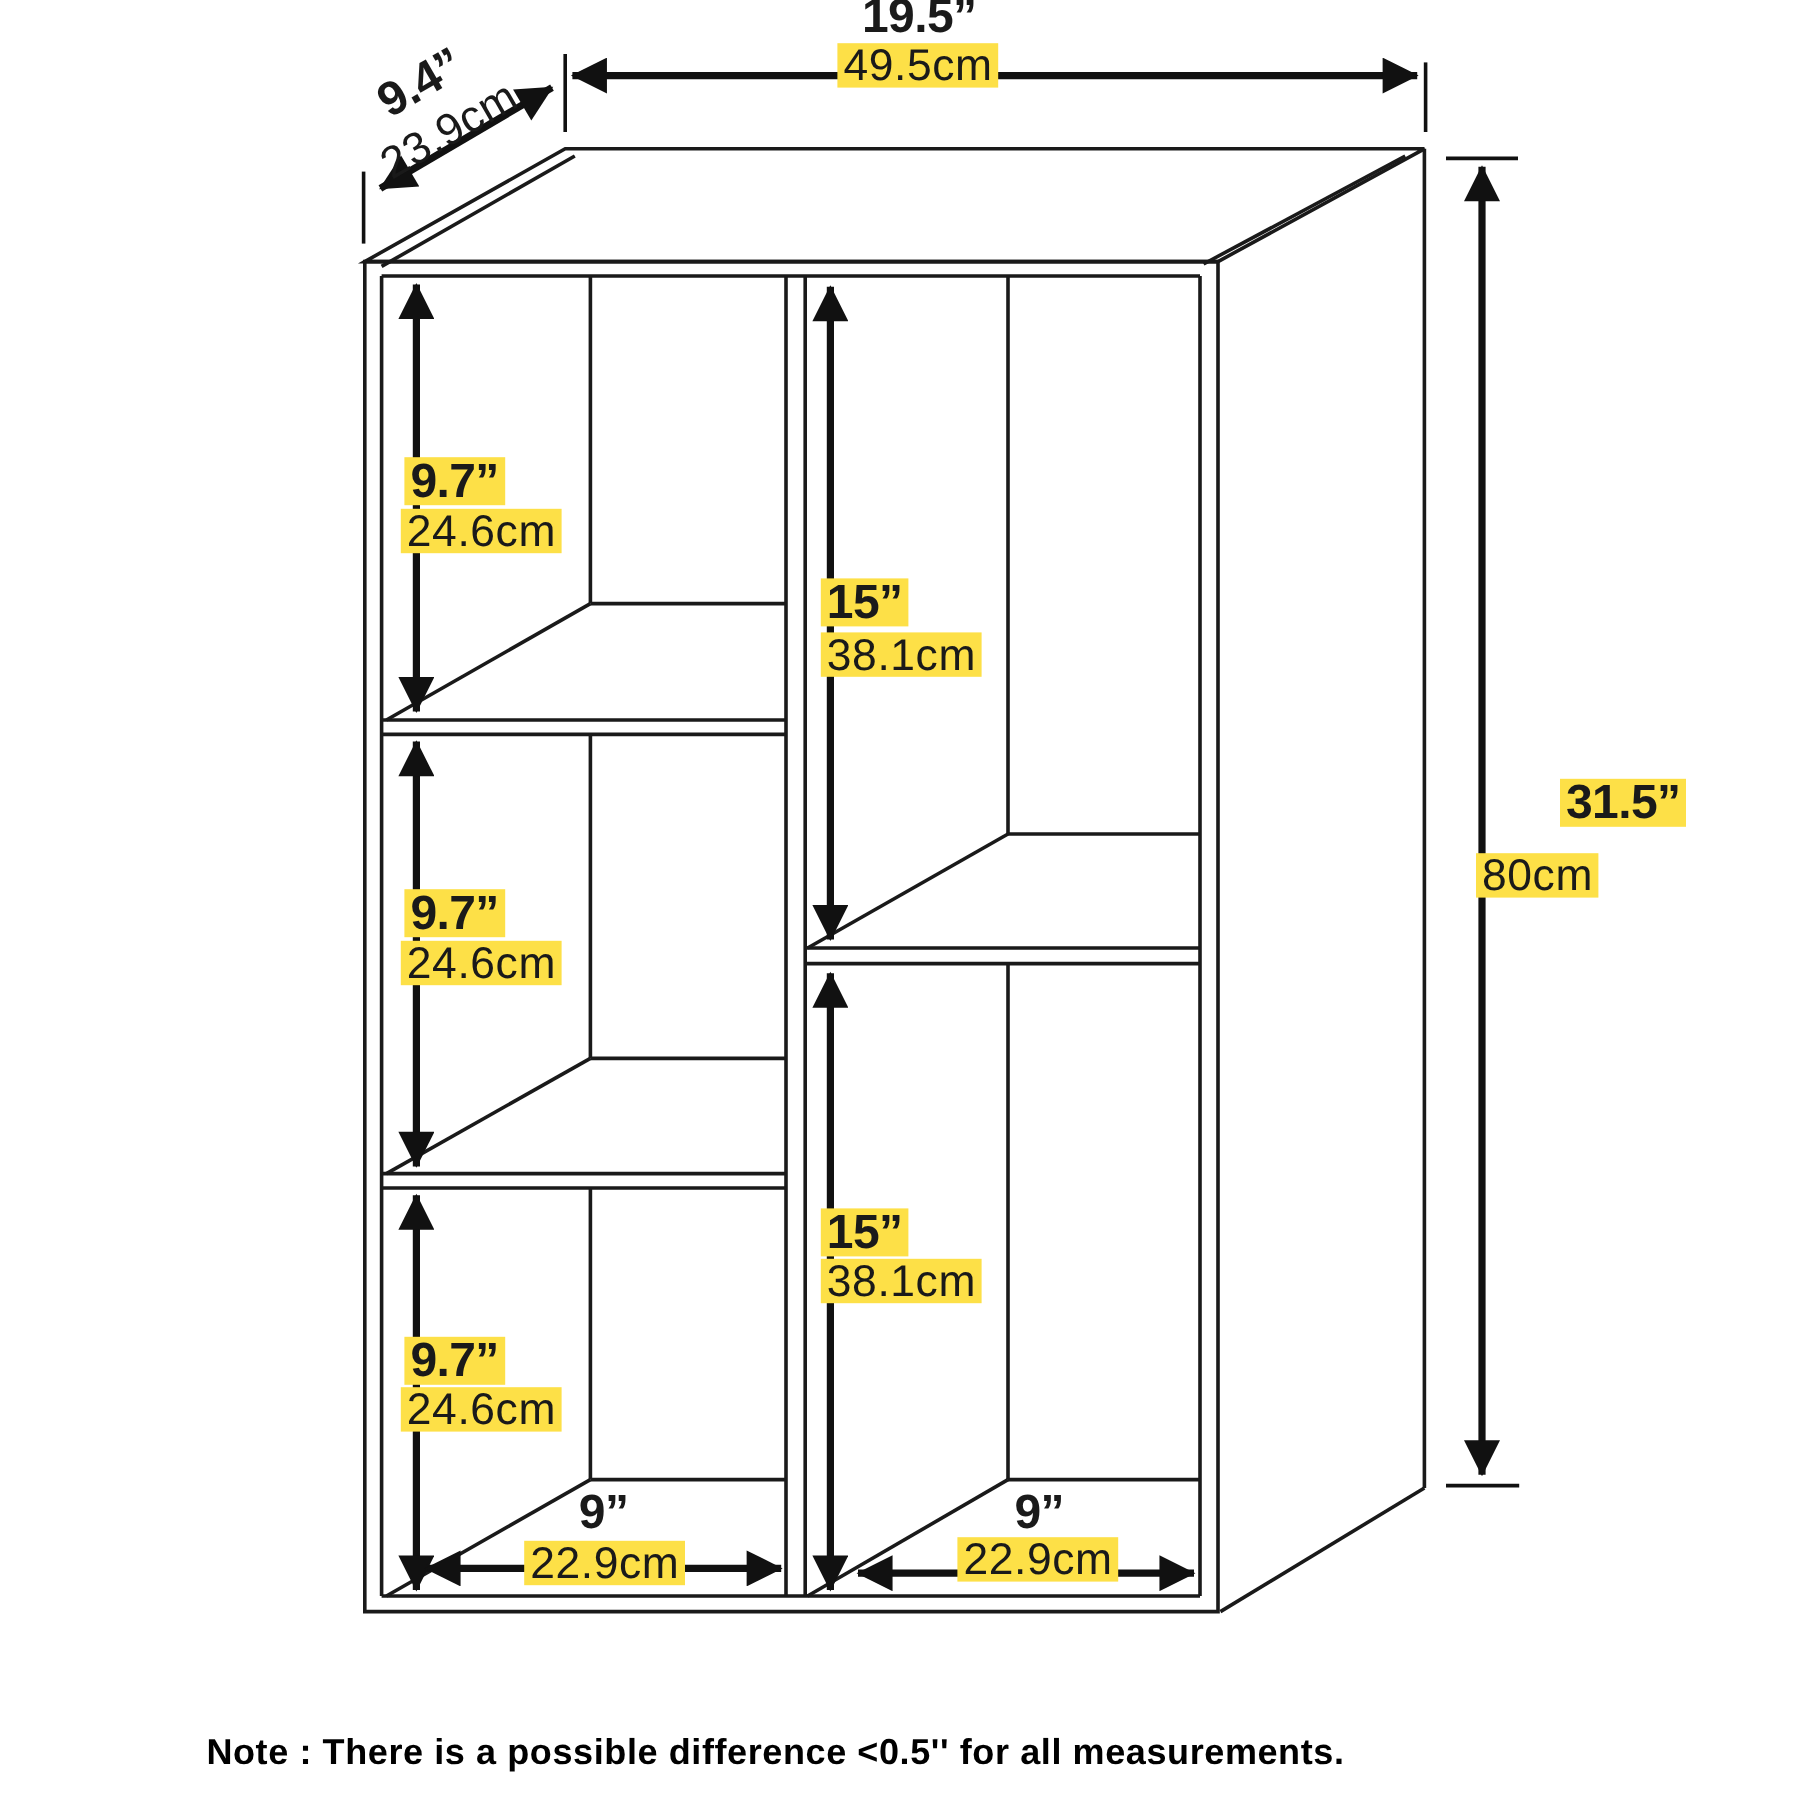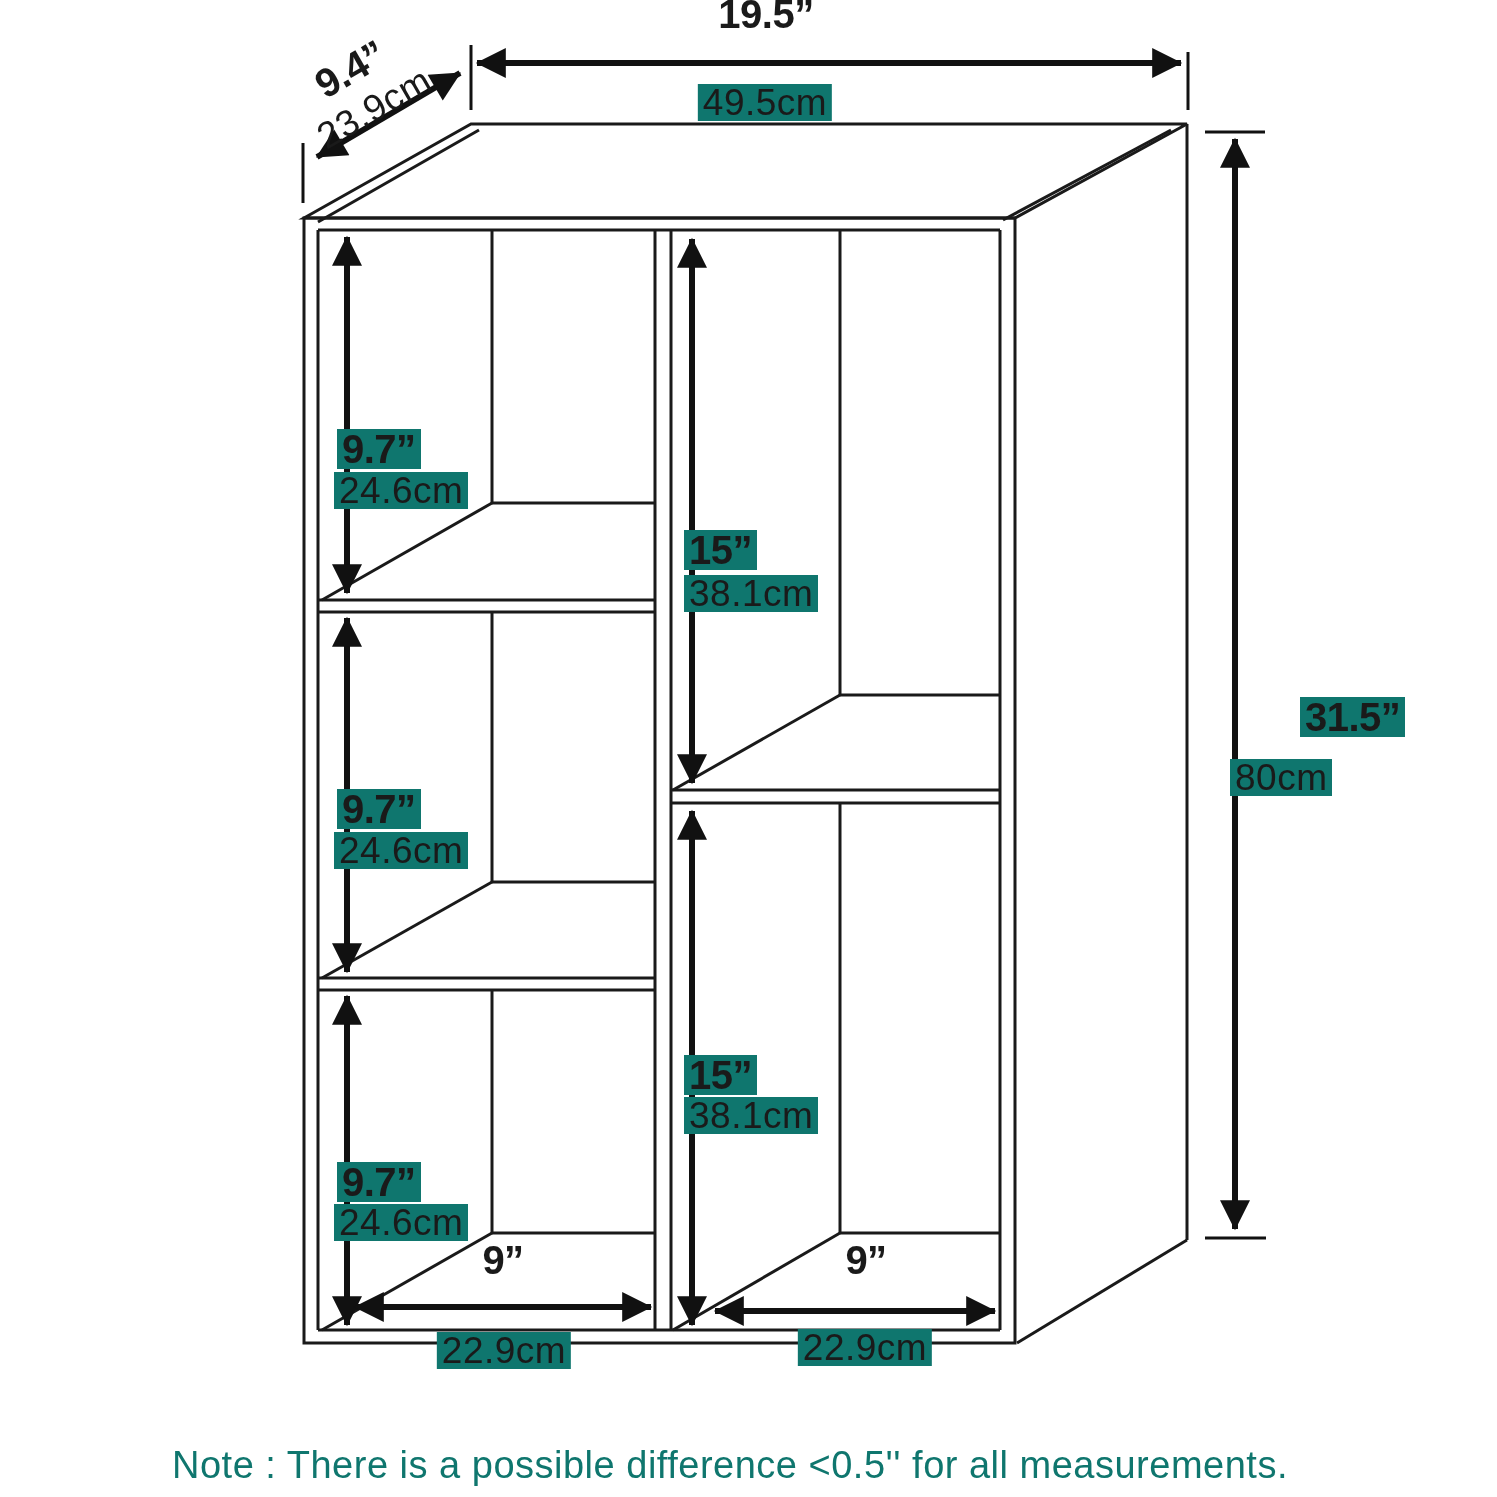--- a/index.html
+++ b/index.html
@@ -15,23 +15,23 @@
   .lbl{
     position:absolute;
     color:#1a1a1a;
     line-height:1;
     white-space:nowrap;
     font-family:"Liberation Sans", sans-serif;
   }
   .in{font-weight:700;font-size:40px;letter-spacing:-0.5px;}
   .cm{font-weight:400;font-size:37px;letter-spacing:0.5px;}
   .cx{transform:translateX(-50%);}
-  .bgw{background:#0f766e;padding:0 5px;margin-top:48px;}
+  .bgw{background:#fde047;padding:0 5px;}
   .rot{transform:translate(-50%,-50%) rotate(-30deg);}
-  .note{font-weight:400;font-size:38px;letter-spacing:0.5px;color:#0f766e;}
+  .note{font-weight:700;font-size:30px;letter-spacing:0.5px;color:#000000;}
 </style>
 </head>
 <body>
 
 <div id="stage">
 
   <svg id="lineart" width="1497" height="1497" viewBox="0 0 1497 1497">
     <defs>
       <marker id="ah" viewBox="0 0 10 10" refX="9.6" refY="5" markerWidth="5.5" markerHeight="5" orient="auto-start-reverse">
         <path d="M0,0 L10,5 L0,10 Z" fill="#111111"></path>

